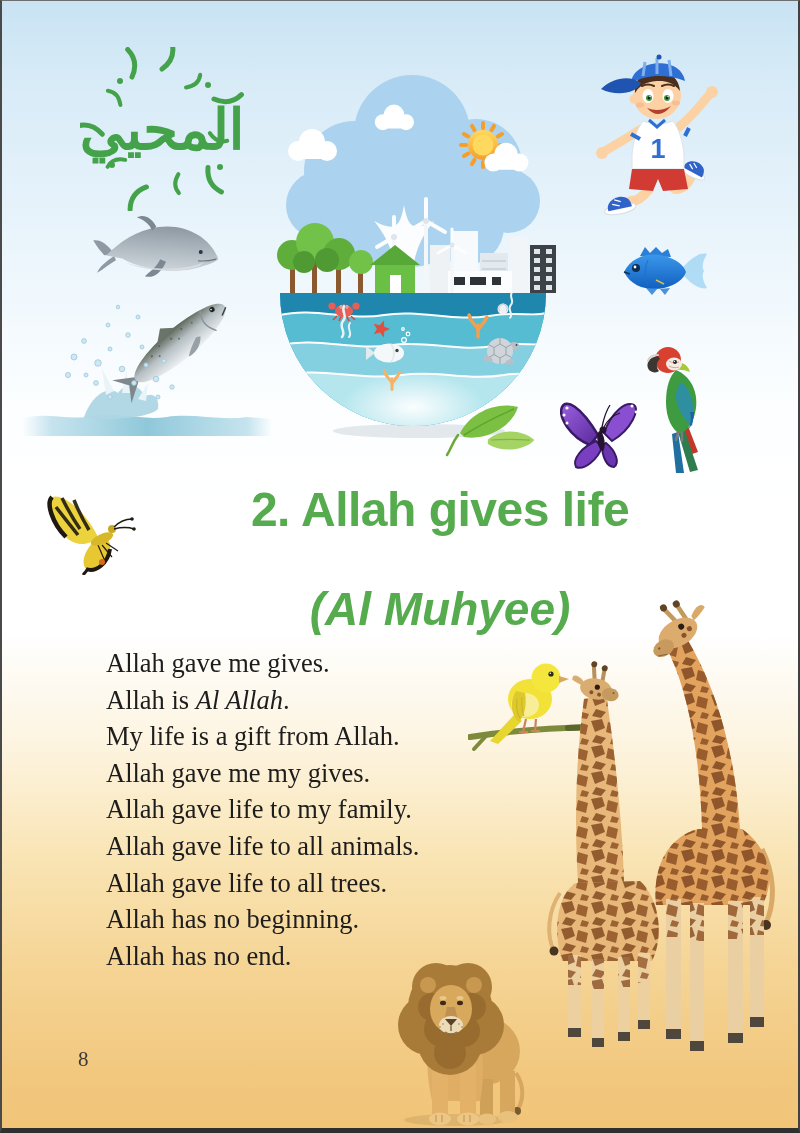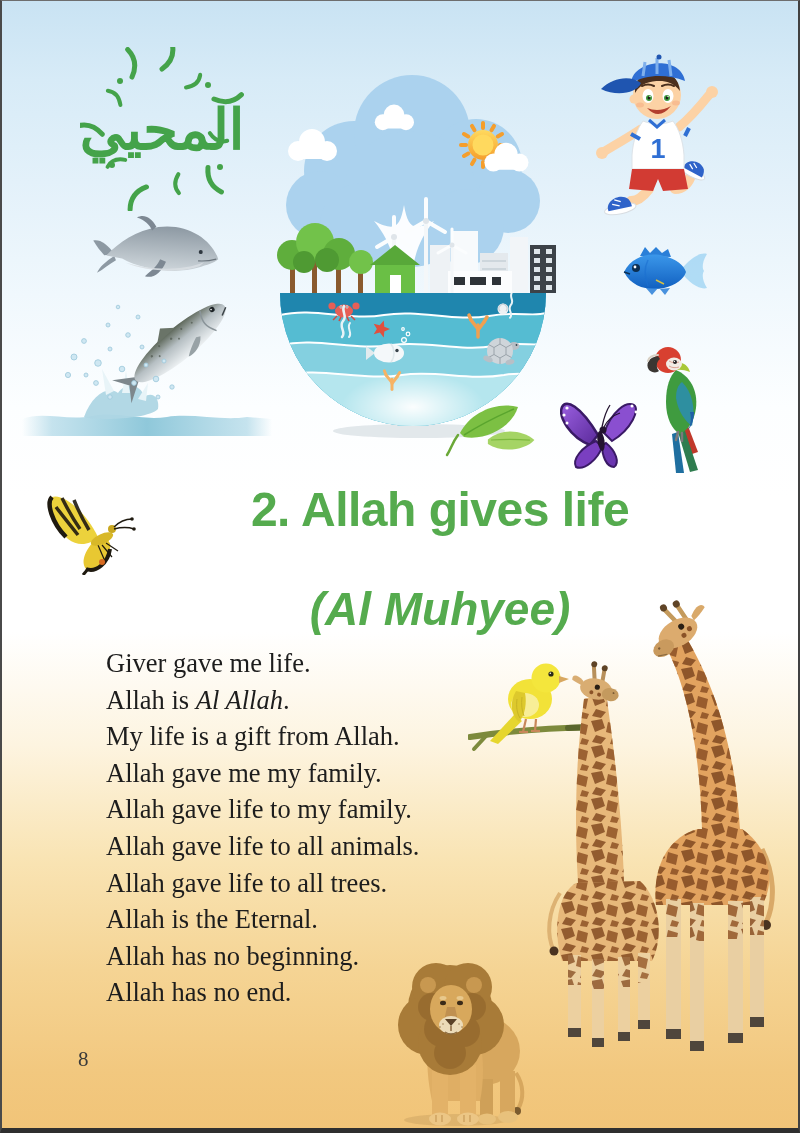--- a/index.html
+++ b/index.html
@@ -509,28 +509,27 @@
       <path d="M70,44 C76,38 82,36 88,36 M70,46 C78,44 84,44 90,46" stroke="#1f1a10" stroke-width="1.4" fill="none"></path>
       <circle cx="88" cy="36" r="1.8" fill="#1f1a10"></circle>
         <circle cx="90" cy="46" r="1.8" fill="#1f1a10"></circle>
     </svg>
   </div>
 
   <div class="title title1" style="color: rgb(85, 171, 78);">2. Allah gives life</div>
   <div class="title title2" style="color: rgb(85, 171, 78);">(Al Muhyee)</div>
 
   <div class="poem">
-      <div class="poem-line"><span>Giver gave me life.</span></div>
+      <div class="poem-line"><span>Allah gave me gives.</span></div>
       <div class="poem-line"><span>Allah is </span><em>Al Allah</em><span>.</span></div>
       <div class="poem-line"><span>My life is a gift from Allah.</span></div>
-      <div class="poem-line"><span>Allah gave me my family.</span></div>
+      <div class="poem-line"><span>Allah gave me my gives.</span></div>
       <div class="poem-line"><span>Allah gave life to my family.</span></div>
       <div class="poem-line"><span>Allah gave life to all animals.</span></div>
       <div class="poem-line"><span>Allah gave life to all trees.</span></div>
-      <div class="poem-line"><span>Allah is the Eternal.</span></div>
       <div class="poem-line"><span>Allah has no beginning.</span></div>
       <div class="poem-line"><span>Allah has no end.</span></div>
     </div>
 
   <div class="ill" style="left:466px;top:642px;width:128px;height:118px;" aria-label="Yellow canary perched on a branch">
     <svg viewBox="0 0 128 118" width="128" height="118">
       <path d="M2,94 C40,88 80,85 126,84" stroke="#7d8a3c" stroke-width="6" fill="none" stroke-linecap="round"></path>
       <path d="M100,85 L126,84" stroke="#5a662c" stroke-width="6" fill="none" stroke-linecap="round"></path>
       <path d="M18,93 L6,106" stroke="#7d8a3c" stroke-width="4" fill="none" stroke-linecap="round"></path>
       <path d="M46,72 L22,98 L30,101 L54,78 Z" fill="#e6d62e"></path>

